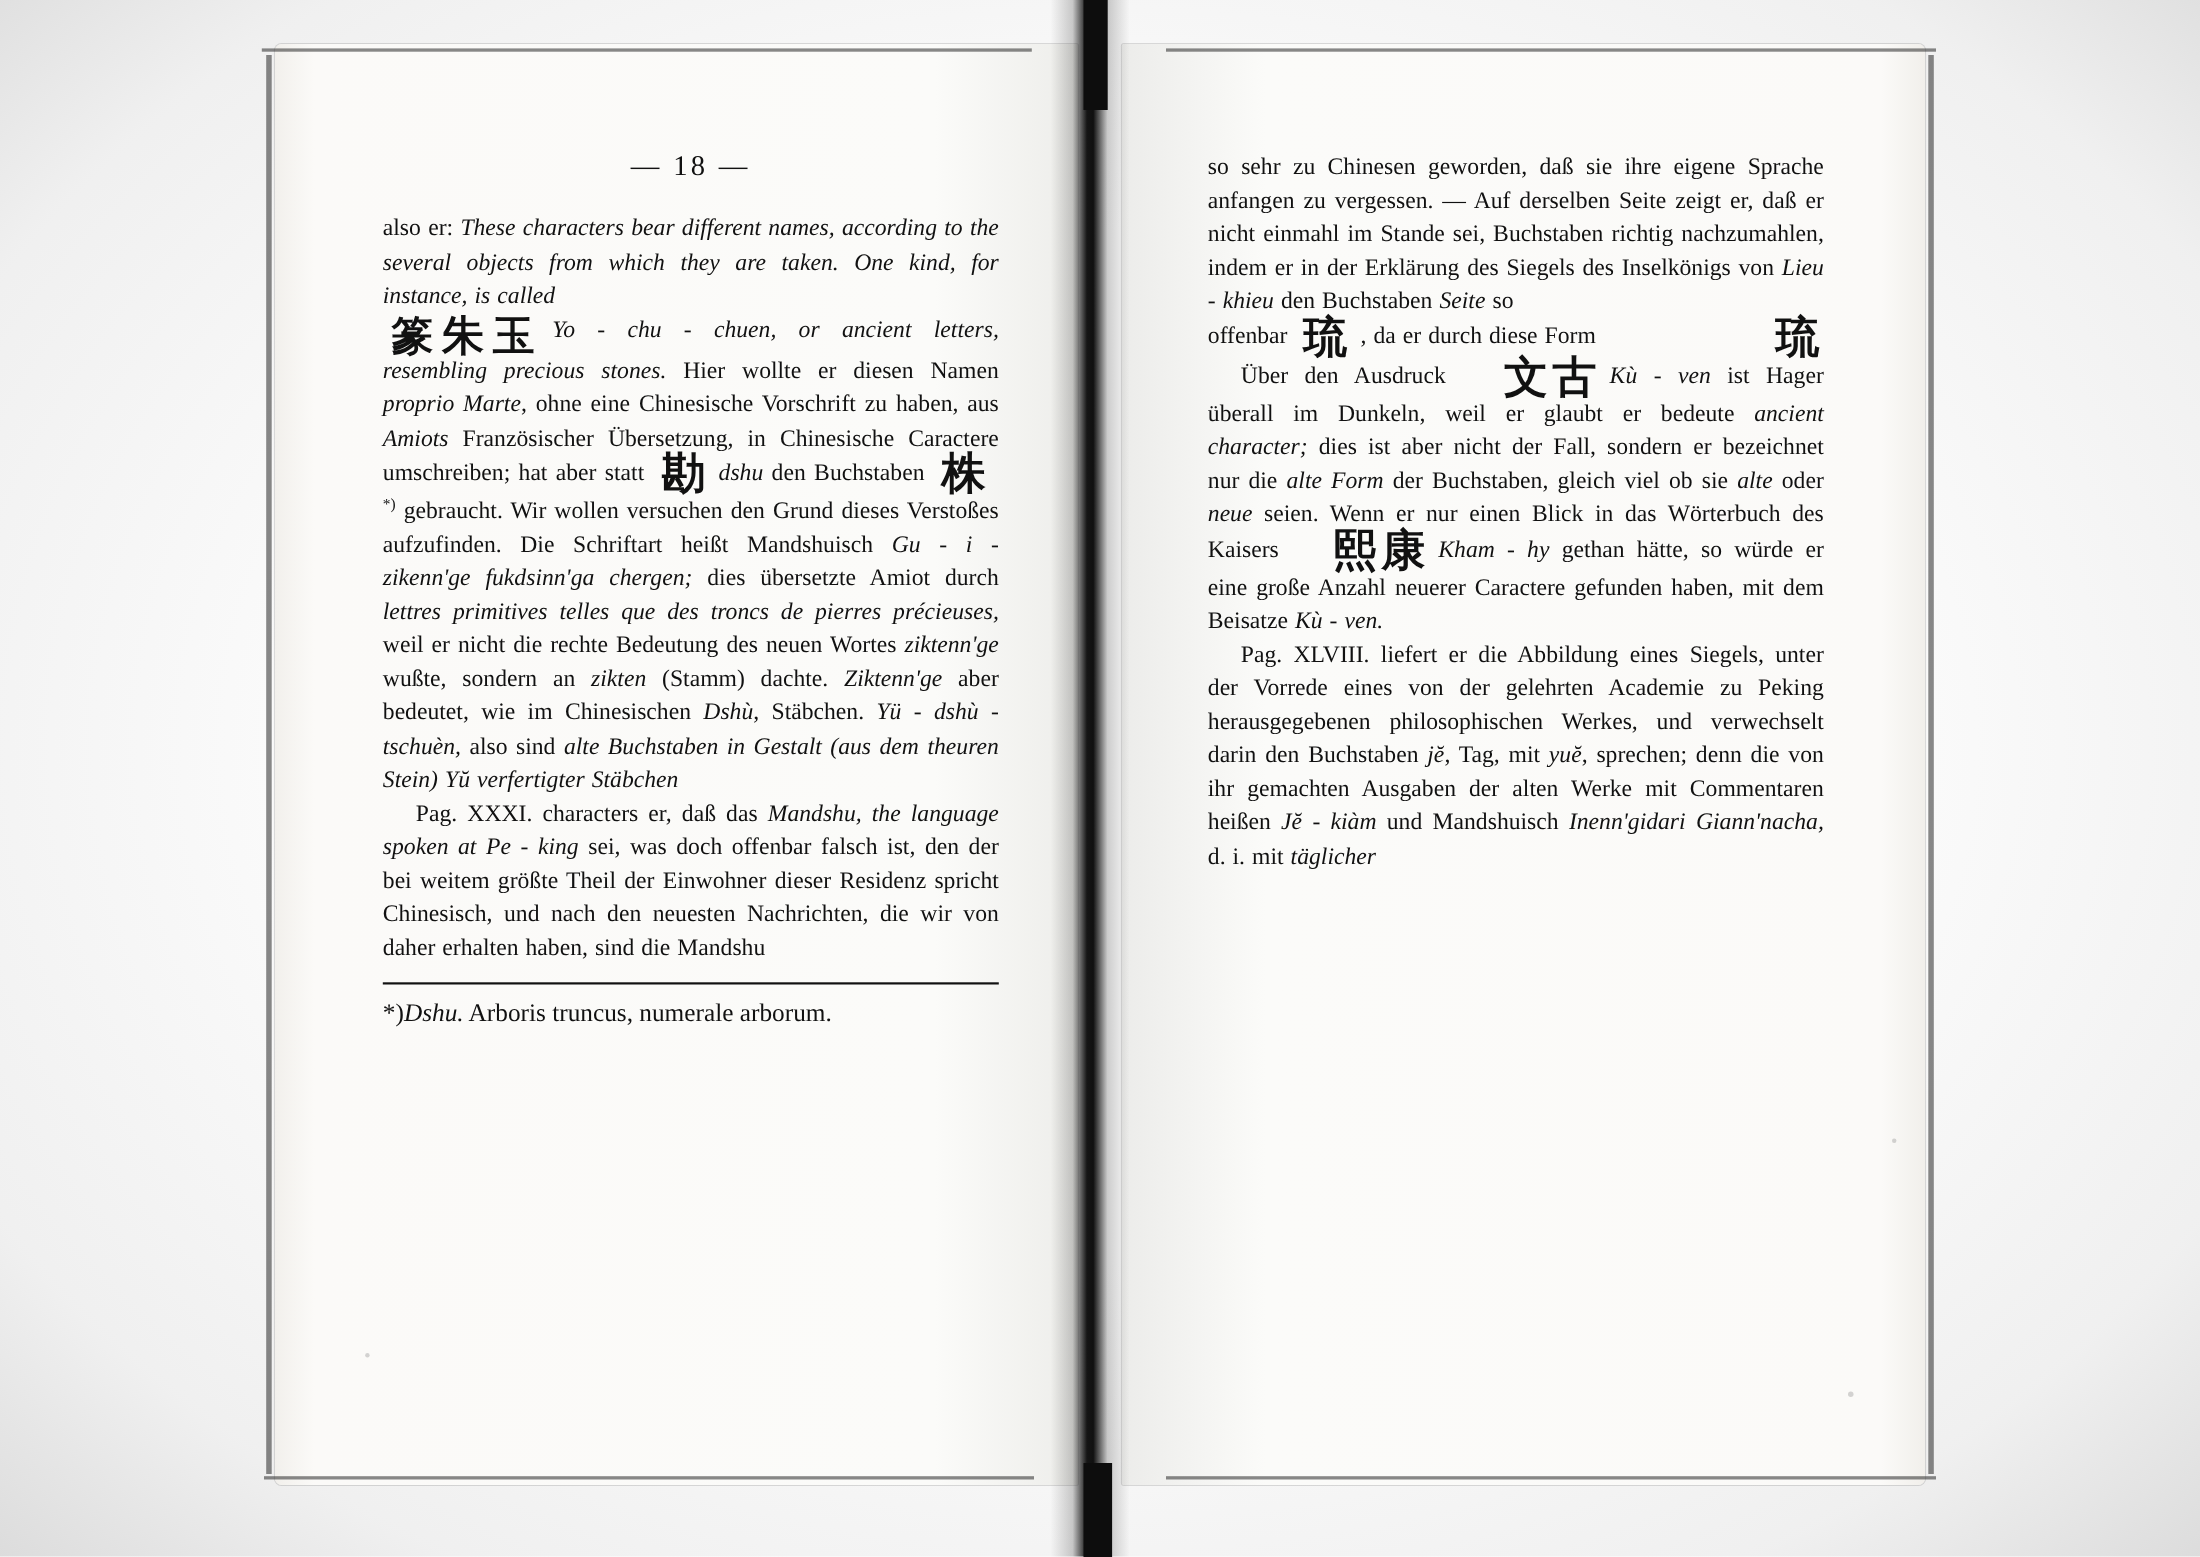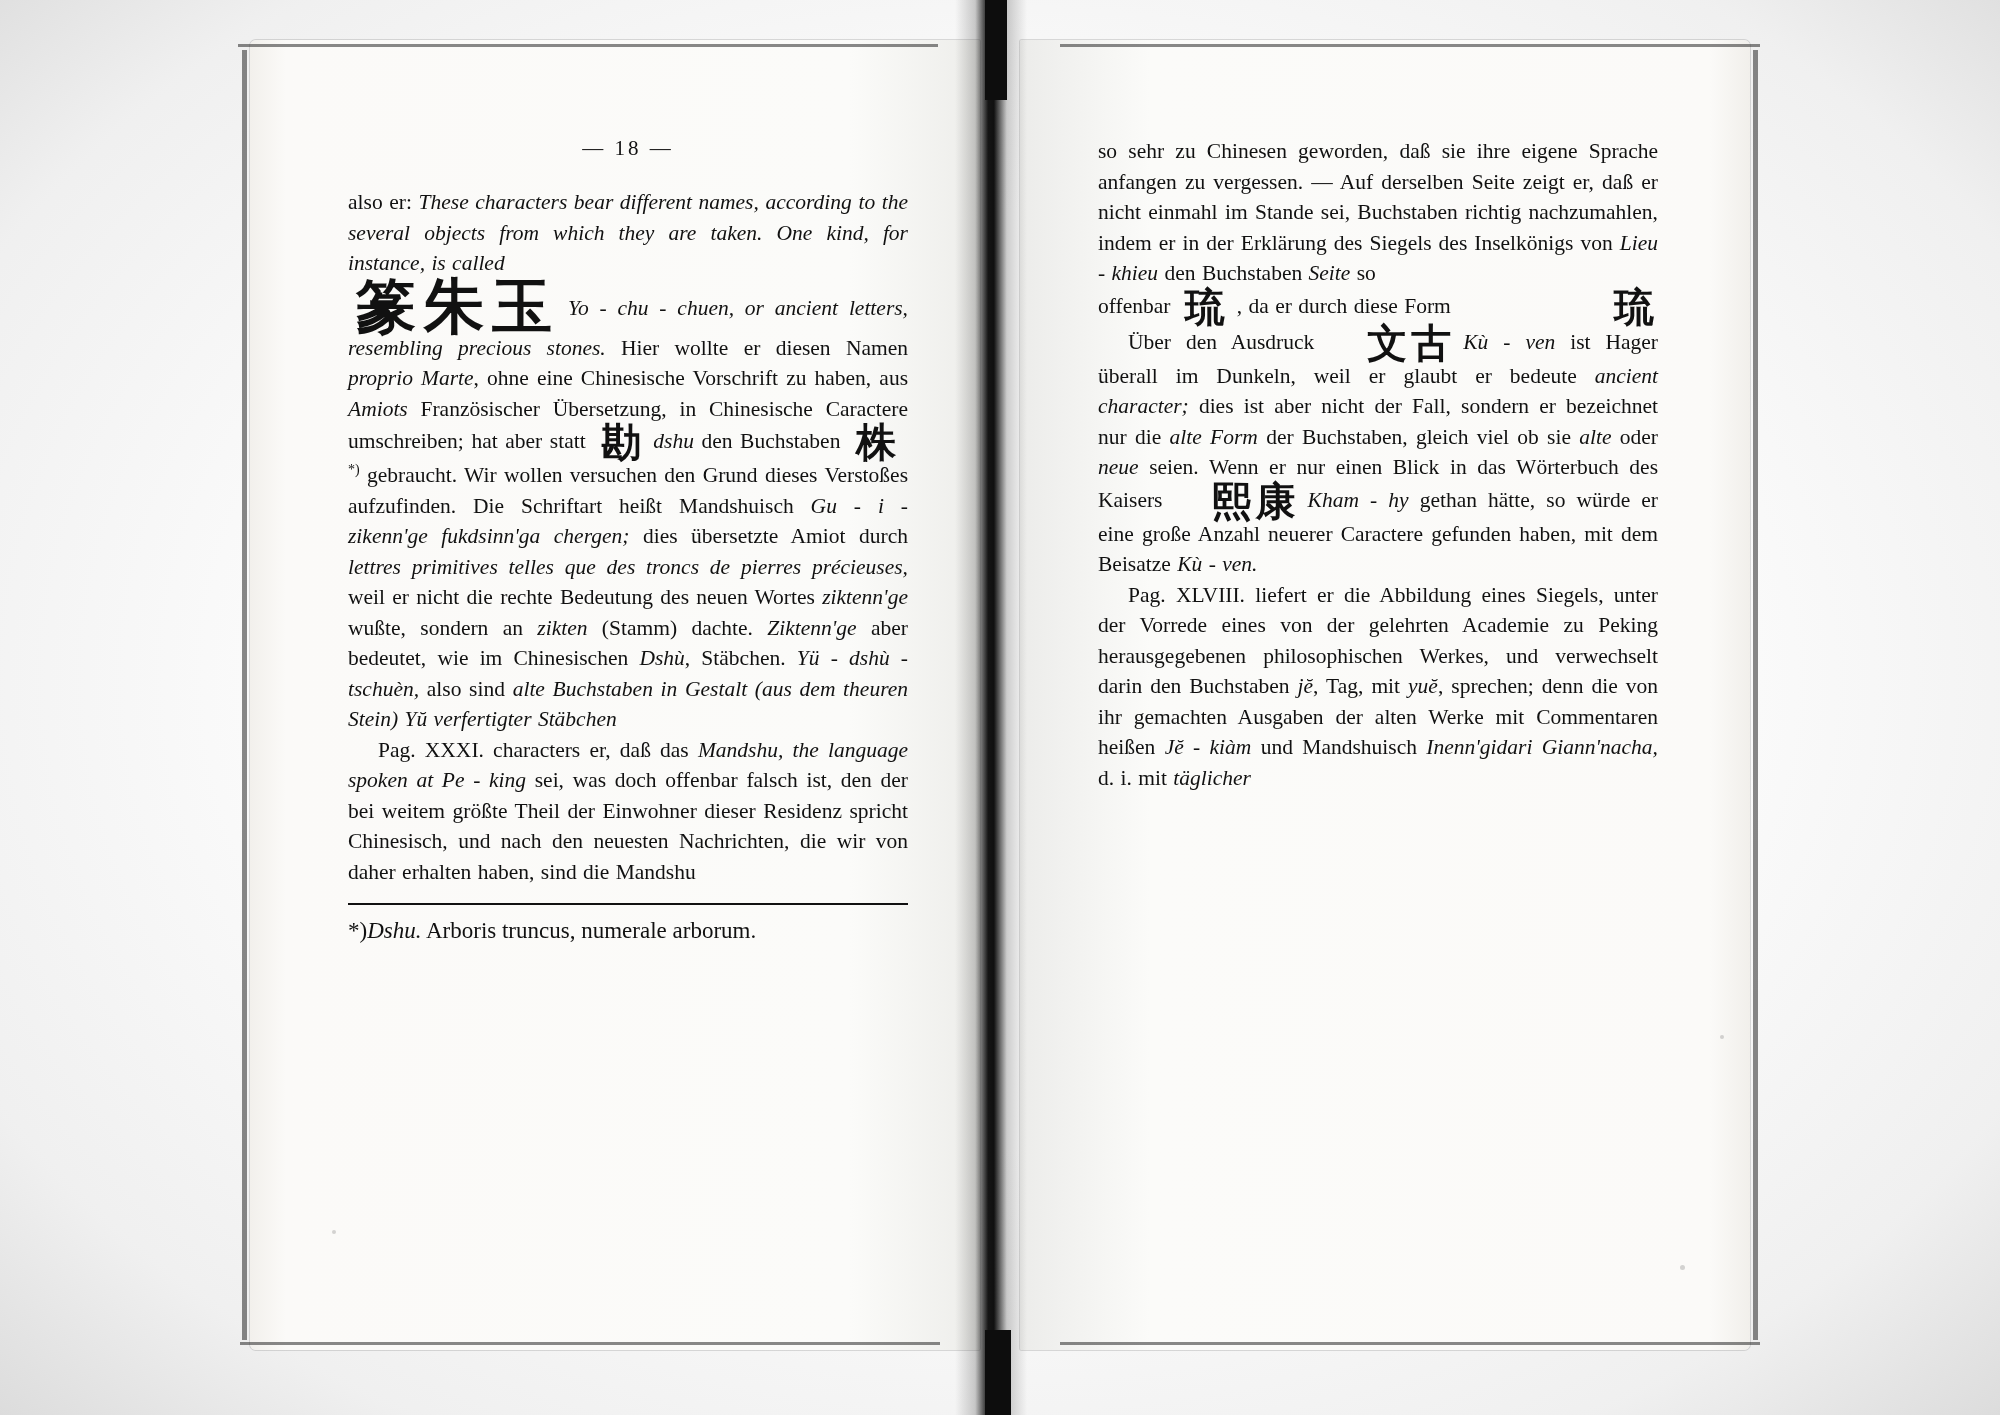--- a/index.html
+++ b/index.html
@@ -103,21 +103,21 @@
     position: absolute;
     top: 96px;
     width: 560px;
     color: #111;
   }
   #col-left  { left: 98px; }
   #col-right { left: 848px; }
 
   .folio {
     text-align: center;
-    font-size: 21px;
+    font-size: 26px;
     letter-spacing: 3px;
     margin-bottom: 26px;
     font-family: "Liberation Serif", serif;
   }
 
   p.body {
     margin: 0;
     font-size: 21.5px;
     line-height: 1.42;
     text-align: justify;
@@ -135,21 +135,21 @@
     font-family: "DejaVu Sans", sans-serif;
     font-weight: bold;
     font-size: 40px;
     line-height: 0.9;
     letter-spacing: 4px;
     vertical-align: -8px;
     display: inline-block;
     margin: 0 8px;
   }
   .glyph.big {
-    font-size: 60px;
+    font-size: 38px;
     letter-spacing: 8px;
     vertical-align: -12px;
   }
   .glyph.right-margin {
     float: right;
     margin: 0 0 0 6px;
   }
   .line-tall { line-height: 2.0; }
 
   .footnote-rule {

